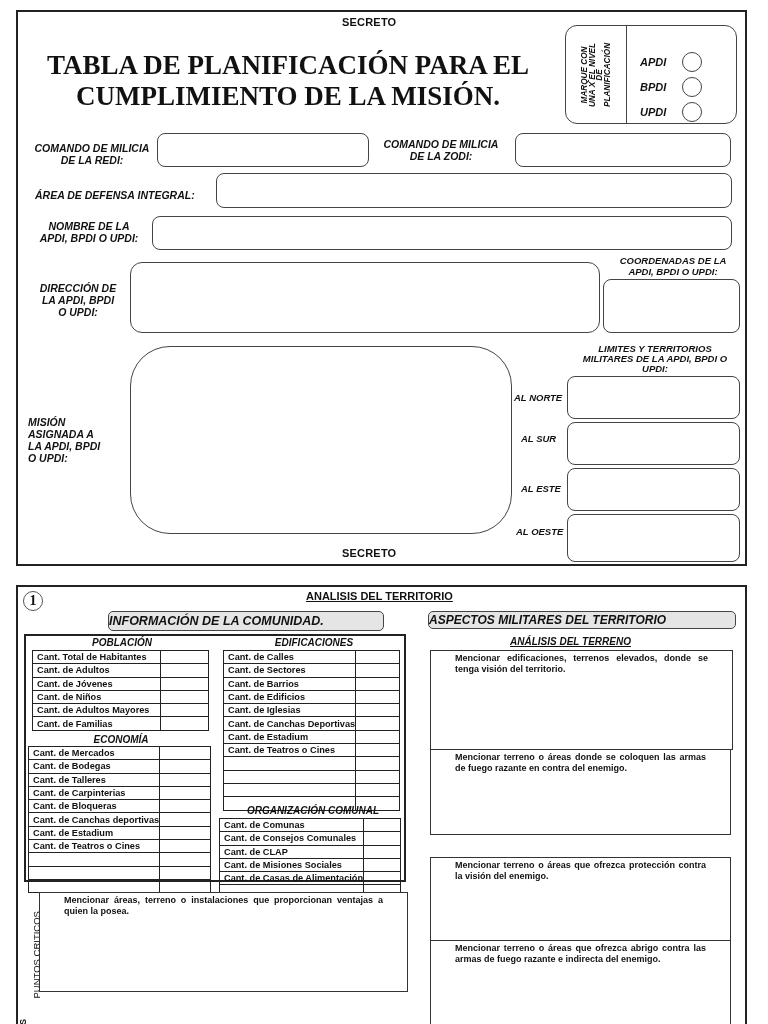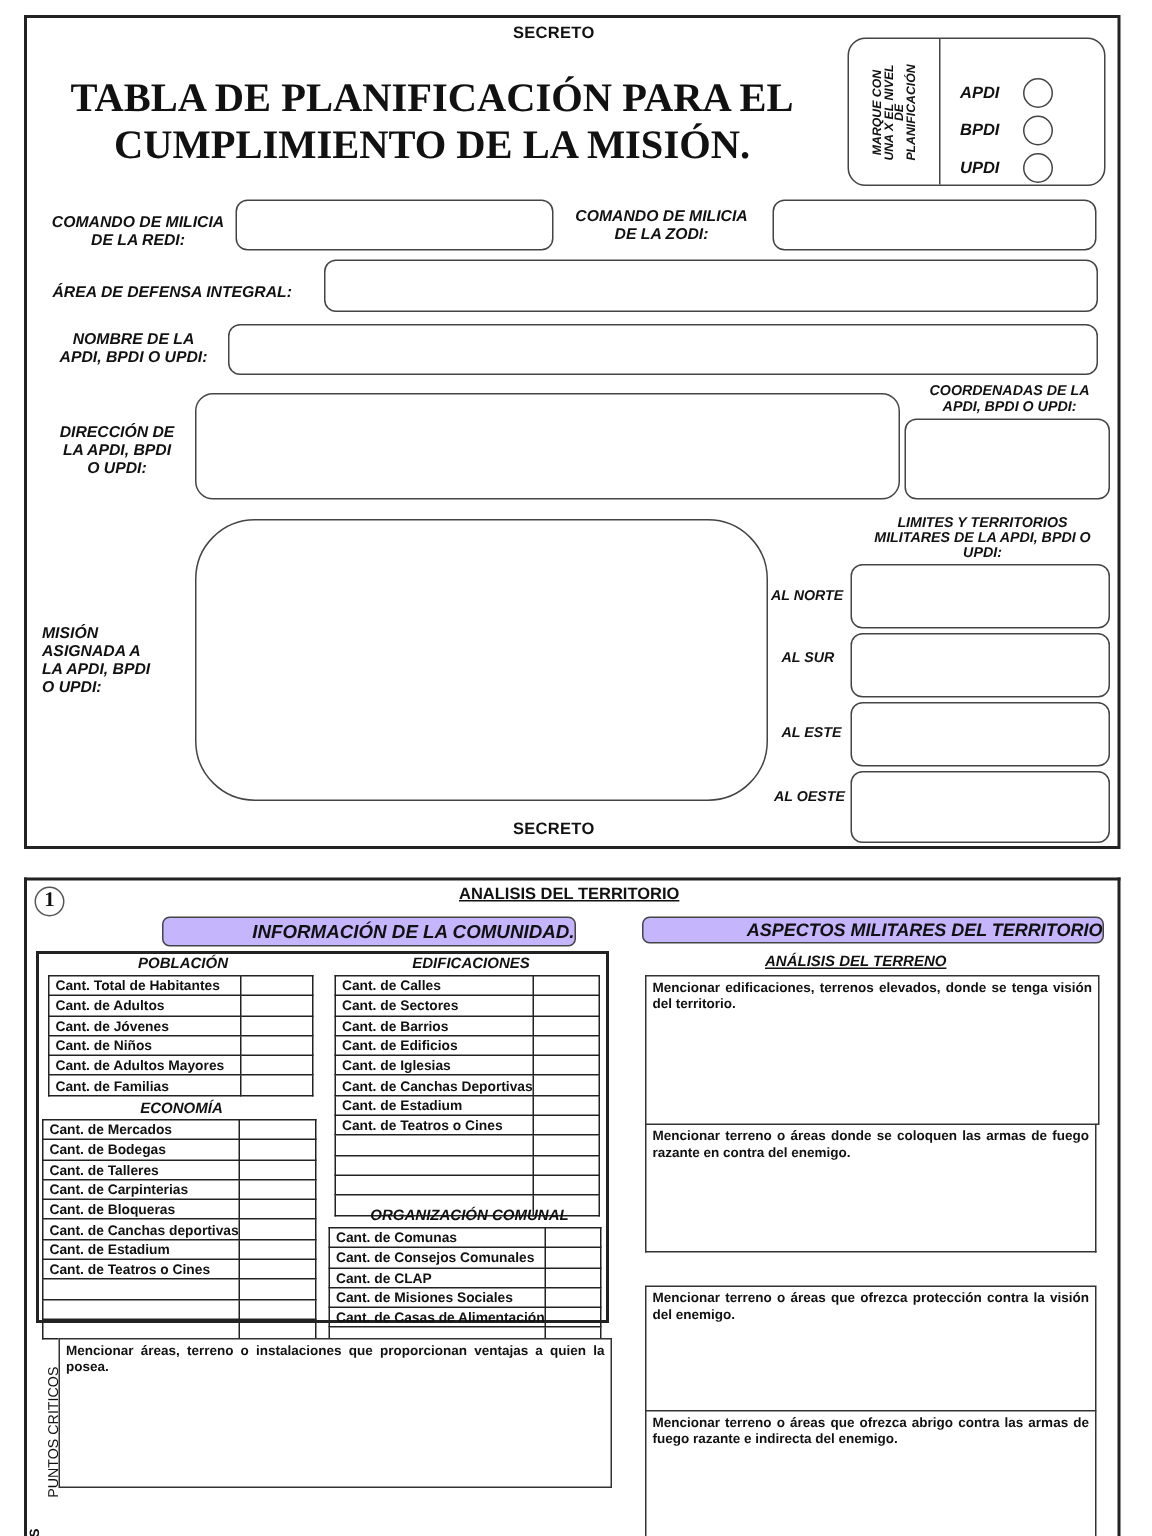--- a/index.html
+++ b/index.html
@@ -11,22 +11,22 @@
   .box { position: absolute; border: 1px solid #444; border-radius: 8px; background: #fff; }
   .secreto { position: absolute; font-weight: bold; font-size: 11px; letter-spacing: 0.2px; }
   .title { position: absolute; font-family: "Liberation Serif", serif; font-weight: bold; font-size: 27px; line-height: 31px; text-align: center; color: #111; }
   .radio { position: absolute; width: 20px; height: 20px; border: 1px solid #444; border-radius: 50%; background: #fff; }
   .vtext { position: absolute; transform: rotate(-90deg); transform-origin: center; white-space: nowrap; font-weight: bold; font-size: 9.5px; text-align: center; }
   
   .tbl { position: absolute; border-collapse: collapse; font-family: "Liberation Sans", sans-serif; font-size: 9.2px; font-weight: bold; }
   .tbl td { border: 1px solid #222; height: 13.3px; padding: 0 0 0 4px; white-space: nowrap; overflow: hidden; }
   .tbl td.v { padding: 0; }
   .sec-title { position: absolute; font-weight: bold; font-style: italic; font-size: 10px; text-align: center; }
-  .pill { position: absolute; border: 1px solid #444; border-radius: 5px; background: #c4b5fd; font-weight: bold; font-style: italic; font-size: 12.5px; text-align: right; line-height: 18px; }
-  .textbox { position: absolute; border: 1px solid #333; background: #fff; font-size: 9px; font-weight: bold; line-height: 10.5px; padding: 2px 4px; text-align: justify; }
+  .pill { position: absolute; border: 1px solid #444; border-radius: 5px; background: #e5e5e5; font-weight: bold; font-style: italic; font-size: 12.5px; text-align: left; line-height: 18px; }
+  .textbox { position: absolute; border: 1px solid #333; background: #fff; font-size: 9px; font-weight: bold; line-height: 10.5px; padding: 2px 24px; text-align: justify; }
 </style>
 </head>
 <body>
 
 <div class="page" style="left:16px; top:10px; width:731px; height:556px;">
 
   <div class="secreto" style="left:324px; top:4px;">SECRETO</div>
 
   <div class="title" style="left:20px; top:38px; width:500px;">
     <div>TABLA DE PLANIFICACIÓN PARA EL</div>

